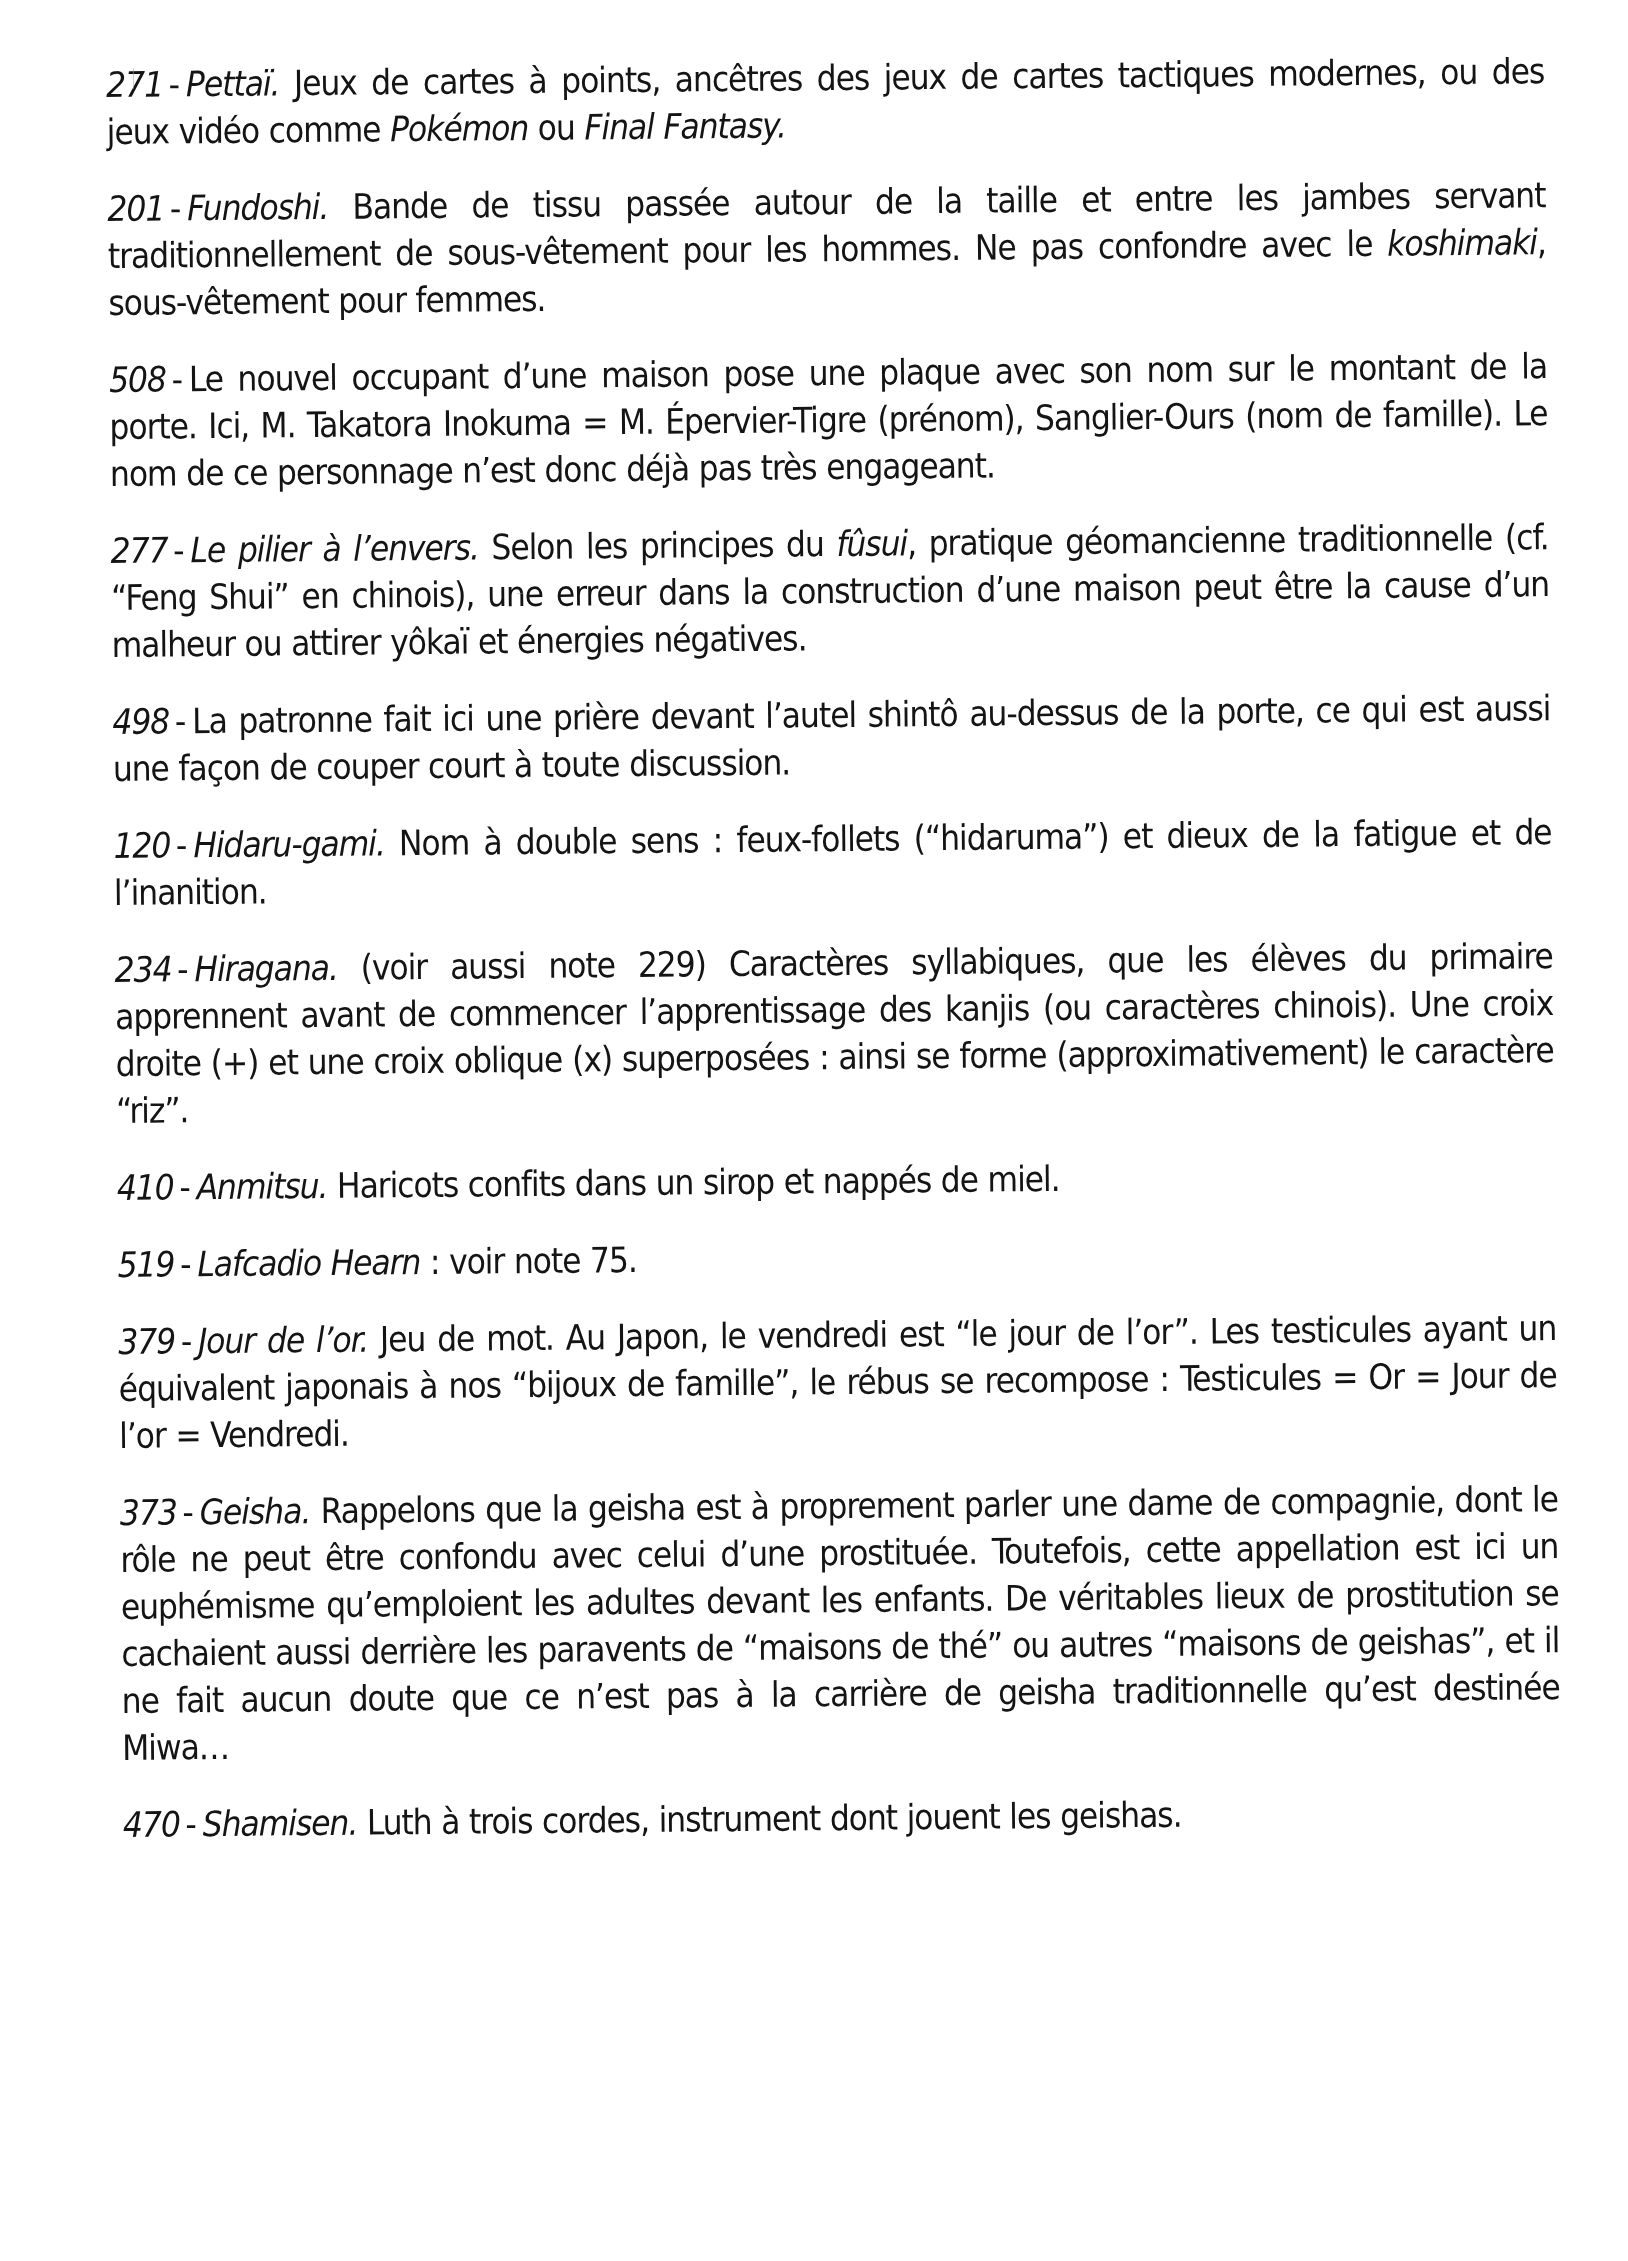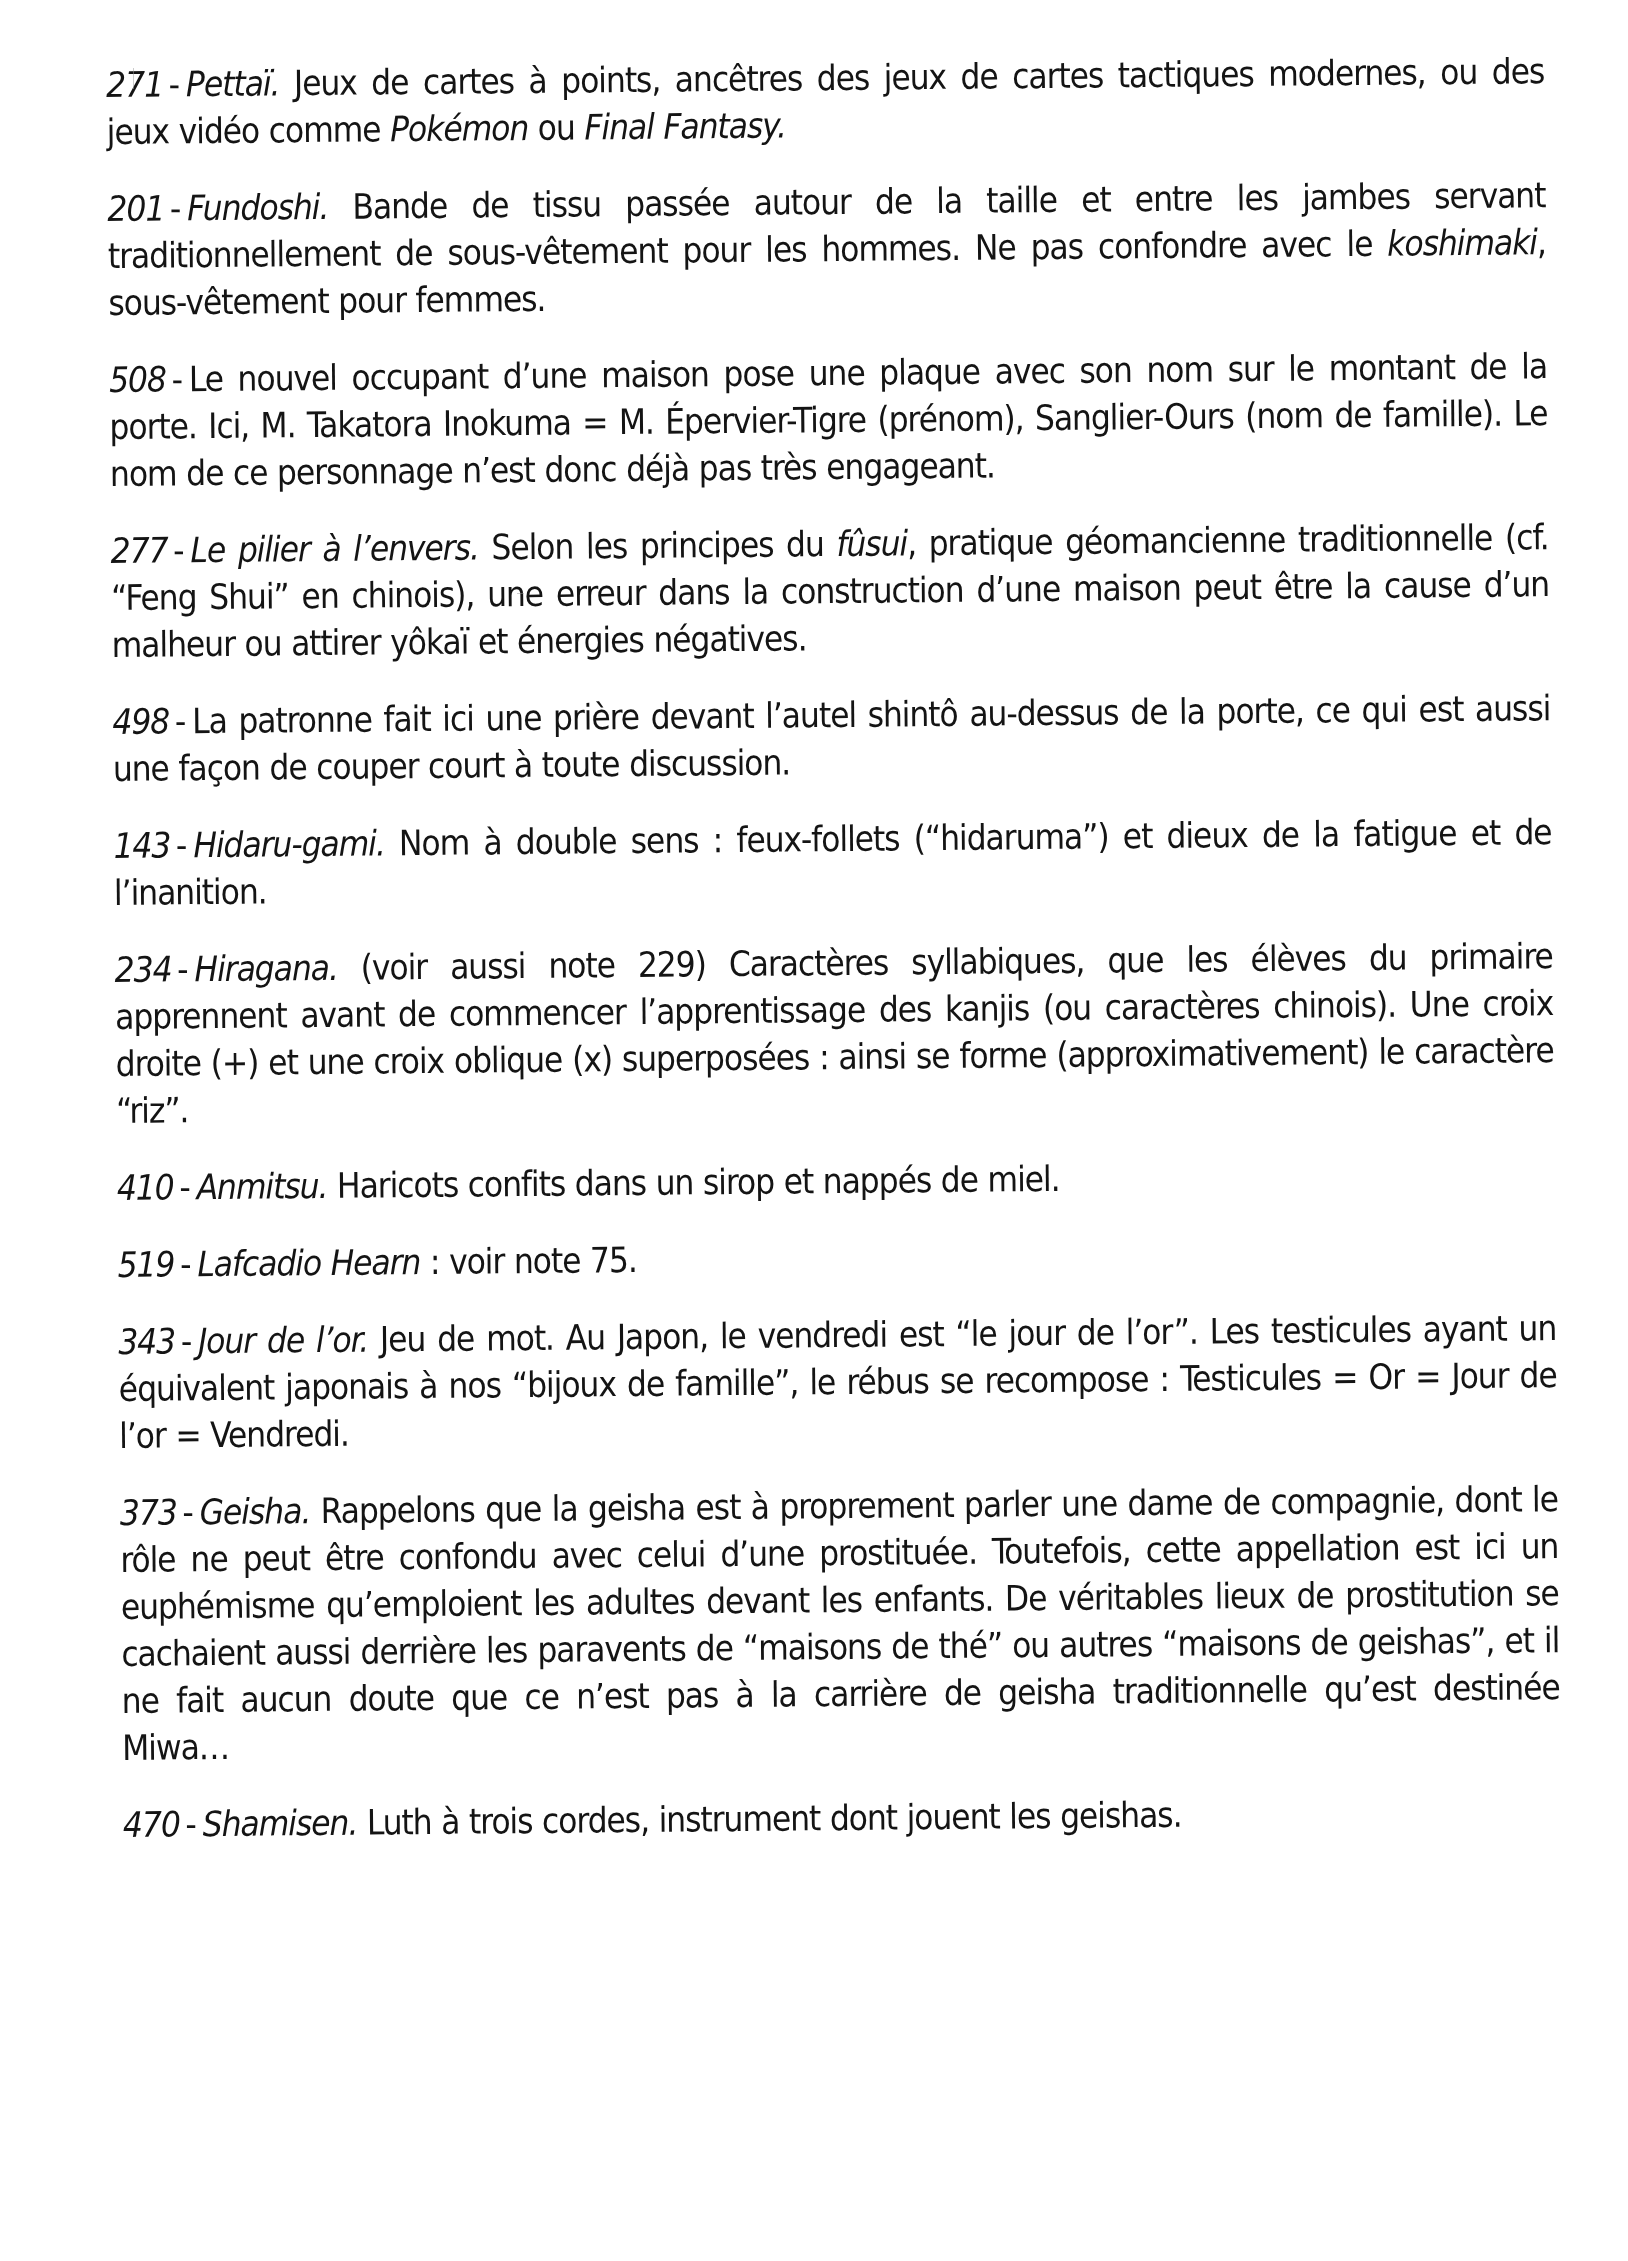--- a/index.html
+++ b/index.html
@@ -67,37 +67,37 @@
 
   <p class="note">
     <span class="num">277</span><span class="sep">-</span><span class="body"><em>Le pilier à l’envers.</em><span> Selon les principes du </span><em>fûsui</em><span>, pratique géomancienne traditionnelle (cf. “Feng Shui” en chinois), une erreur dans la construction d’une maison peut être la cause d’un malheur ou attirer yôkaï et énergies négatives.</span></span>
   </p>
 
   <p class="note">
     <span class="num">498</span><span class="sep">-</span><span class="body"><span>La patronne fait ici une prière devant l’autel shintô au-dessus de la porte, ce qui est aussi une façon de couper court à toute discussion.</span></span>
   </p>
 
   <p class="note">
-    <span class="num">143</span><span class="sep">-</span><span class="body"><em>Hidaru-gami.</em><span> Nom à double sens : feux-follets (“hidaruma”) et dieux de la fatigue et de l’inanition.</span></span>
+    <span class="num">120</span><span class="sep">-</span><span class="body"><em>Hidaru-gami.</em><span> Nom à double sens : feux-follets (“hidaruma”) et dieux de la fatigue et de l’inanition.</span></span>
   </p>
 
   <p class="note">
     <span class="num">234</span><span class="sep">-</span><span class="body"><em>Hiragana.</em><span> (voir aussi note 229) Caractères syllabiques, que les élèves du primaire apprennent avant de commencer l’apprentissage des kanjis (ou caractères chinois). Une croix droite (+) et une croix oblique (x) superposées : ainsi se forme (approximativement) le caractère “riz”.</span></span>
   </p>
 
   <p class="note">
     <span class="num">410</span><span class="sep">-</span><span class="body"><em>Anmitsu.</em><span> Haricots confits dans un sirop et nappés de miel.</span></span>
   </p>
 
   <p class="note">
     <span class="num">519</span><span class="sep">-</span><span class="body"><em>Lafcadio Hearn</em><span> : voir note 75.</span></span>
   </p>
 
   <p class="note">
-    <span class="num">343</span><span class="sep">-</span><span class="body"><em>Jour de l’or.</em><span> Jeu de mot. Au Japon, le vendredi est “le jour de l’or”. Les testicules ayant un équivalent japonais à nos “bijoux de famille”, le rébus se recompose : Testicules = Or = Jour de l’or = Vendredi.</span></span>
+    <span class="num">379</span><span class="sep">-</span><span class="body"><em>Jour de l’or.</em><span> Jeu de mot. Au Japon, le vendredi est “le jour de l’or”. Les testicules ayant un équivalent japonais à nos “bijoux de famille”, le rébus se recompose : Testicules = Or = Jour de l’or = Vendredi.</span></span>
   </p>
 
   <p class="note">
     <span class="num">373</span><span class="sep">-</span><span class="body"><em>Geisha.</em><span> Rappelons que la geisha est à proprement parler une dame de compagnie, dont le rôle ne peut être confondu avec celui d’une prostituée. Toutefois, cette appellation est ici un euphémisme qu’emploient les adultes devant les enfants. De véritables lieux de prostitution se cachaient aussi derrière les paravents de “maisons de thé” ou autres “maisons de geishas”, et il ne fait aucun doute que ce n’est pas à la carrière de geisha traditionnelle qu’est destinée Miwa…</span></span>
   </p>
 
   <p class="note">
     <span class="num">470</span><span class="sep">-</span><span class="body"><em>Shamisen.</em><span> Luth à trois cordes, instrument dont jouent les geishas.</span></span>
   </p>
 </div>

